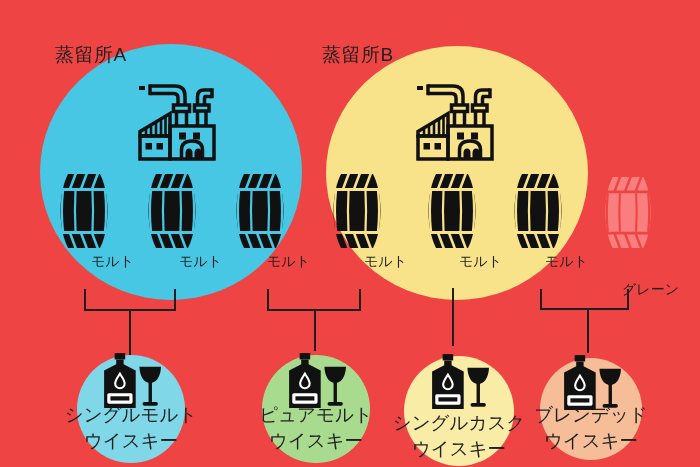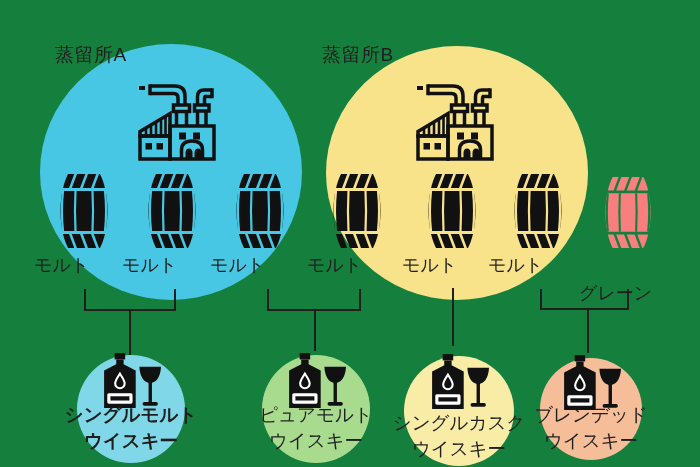--- a/index.html
+++ b/index.html
@@ -1,23 +1,23 @@
 <!DOCTYPE html>
 <html><head>
 <meta charset="utf-8">
 <style>
   html,body{margin:0;padding:0;background:#fff;}
   .canvas{
-    position:relative;width:700px;height:467px;background:#15803d;overflow:hidden;
+    position:relative;width:700px;height:467px;background:#ef4444;overflow:hidden;
     font-family:"Liberation Sans","DejaVu Sans",sans-serif;color:#1f1f1f;
   }
   .abs{position:absolute;}
   .big-circle{border-radius:50%;}
   .dist-label{font-size:19px;letter-spacing:.5px;white-space:nowrap;}
-  .barrel-label{font-size:18px;text-align:left;white-space:nowrap;}
+  .barrel-label{font-size:14px;text-align:right;white-space:nowrap;}
   .whisky-circle{border-radius:50%;}
   .whisky-label{font-size:18.5px;line-height:26px;text-align:center;white-space:nowrap;}
   svg{display:block;}
   .lines-overlay{left:0;top:0;pointer-events:none;}
 </style>
 </head>
 <body>
 
 <svg width="0" height="0" style="position:absolute" aria-hidden="true">
   <defs>
@@ -174,21 +174,21 @@
     <svg width="59" height="55" viewBox="0 0 56 52">
         <use href="#bottleglass-shape"></use>
       </svg>
     </span>
   <span class="abs" style="left:562px;top:355px;">
     <svg width="59" height="55" viewBox="0 0 56 52">
         <use href="#bottleglass-shape"></use>
       </svg>
     </span>
 
-  <div class="abs whisky-label" style="left:46px;top:402px;width:170px;font-weight:bold;">
+  <div class="abs whisky-label" style="left:46px;top:402px;width:170px;">
     <div>シングルモルト</div>
     <div>ウイスキー</div>
   </div>
   <div class="abs whisky-label" style="left:231px;top:402px;width:170px;">
     <div>ピュアモルト</div>
     <div>ウイスキー</div>
   </div>
   <div class="abs whisky-label" style="left:374px;top:410px;width:170px;">
     <div>シングルカスク</div>
     <div>ウイスキー</div>

